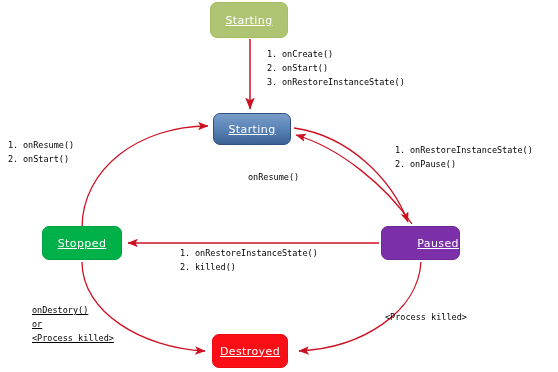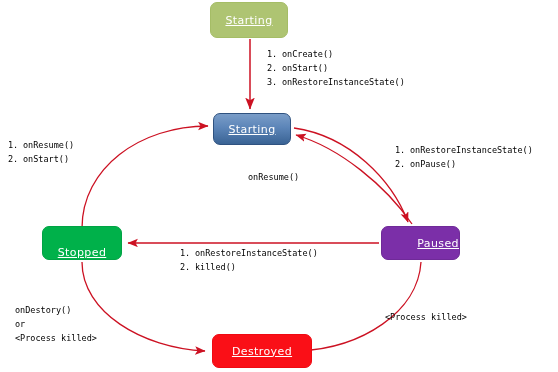--- a/index.html
+++ b/index.html
@@ -43,50 +43,49 @@
   }
   .node-resumed {
     left: 213px; top: 113px; width: 78px; height: 32px;
     background: linear-gradient(to bottom, #7a9dc8 0%, #5c85b8 45%, #3a6394 100%);
     border: 1px solid #2f5280;
   }
   .node-stopped {
     left: 42px; top: 226px; width: 80px; height: 34px;
     background: #00b14a;
     border: 1px solid #00a344;
-    align-items: flex-end;
   }
   .node-paused {
     left: 381px; top: 226px; width: 79px; height: 34px;
     background: #7b2fa8;
     border: 1px solid #6f2a98;
     justify-content: flex-end;
   }
   .node-destroyed {
-    left: 212px; top: 334px; width: 100px; height: 34px;
+    left: 212px; top: 334px; width: 76px; height: 34px;
     background: #fa0f17;
     border: 1px solid #ee0a12;
   }
   .annot {
     position: absolute;
     font-family: "DejaVu Sans Mono", monospace;
     font-size: 8.5px;
     color: #000000;
     line-height: 14px;
     white-space: nowrap;
     z-index: 4;
   }
   .annot-line { display: block; }
   .annot-num { display: inline-block; width: 15px; }
   .a-create  { left: 267px; top: 47px; }
   .a-restart { left: 8px;   top: 138px; }
   .a-restore-pause { left: 395px; top: 143px; }
   .a-resume-mid { left: 248px; top: 170px; }
   .a-restore-stop { left: 180px; top: 246px; }
-  .a-destroy { left: 15px; top: 303px; }
+  .a-destroy { left: 32px; top: 303px; text-decoration: underline; }
   .a-killed  { left: 385px; top: 310px; }
 </style>
 </head>
 <body>
 
 <div id="canvas">
 
   <svg id="arrow-layer" viewBox="0 0 558 372">
     <defs>
       <marker id="ah" markerWidth="9" markerHeight="9" refX="7.6" refY="3.2" orient="auto" markerUnits="strokeWidth">

